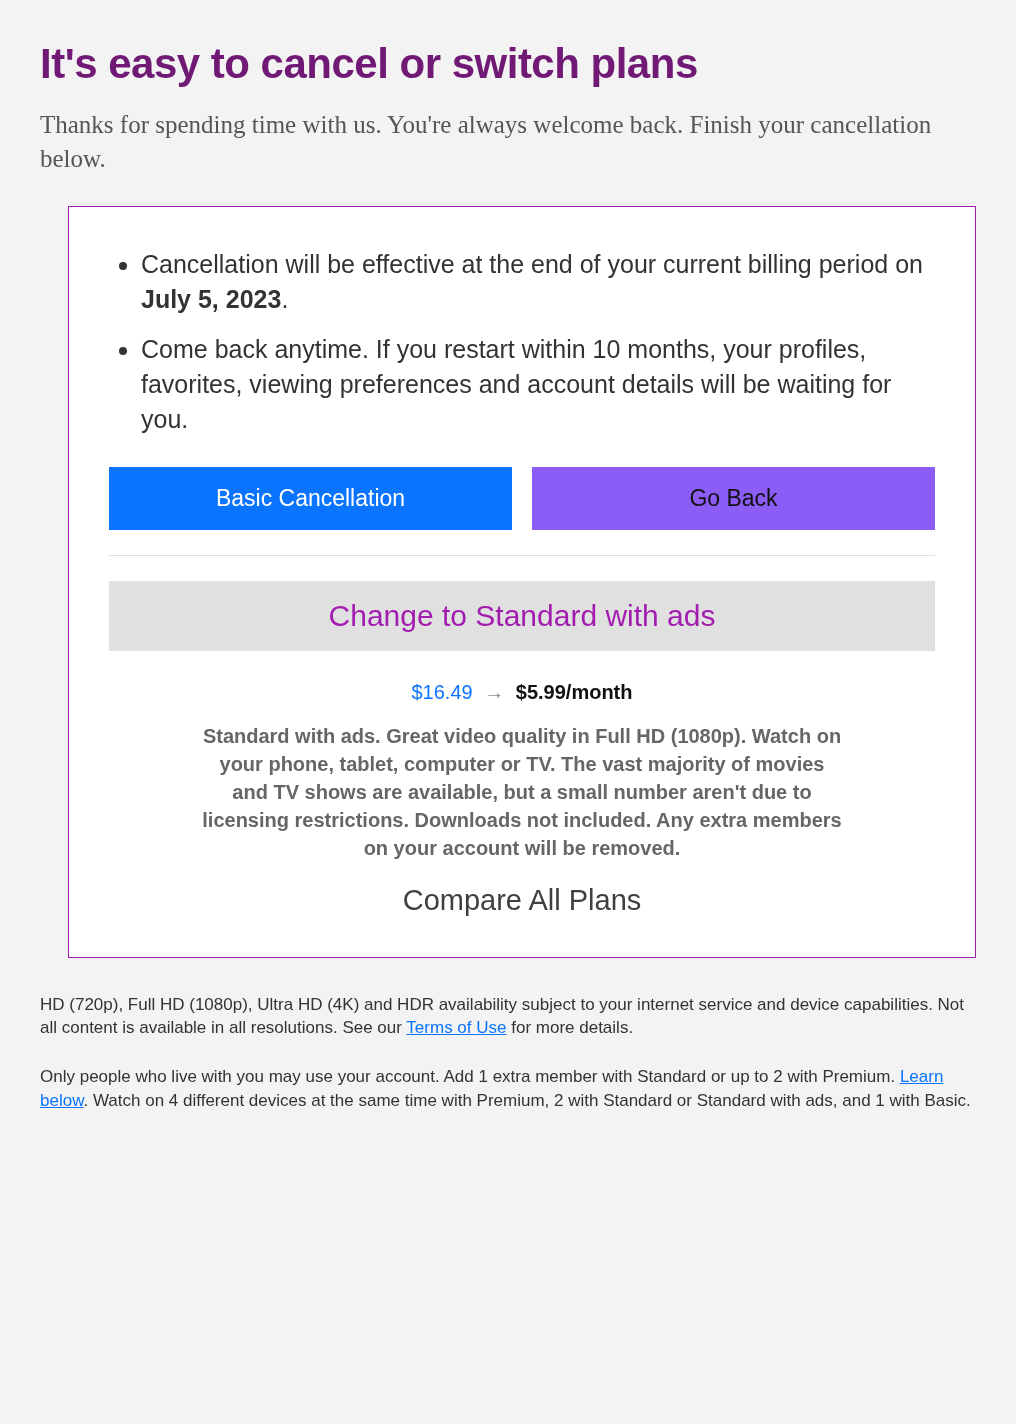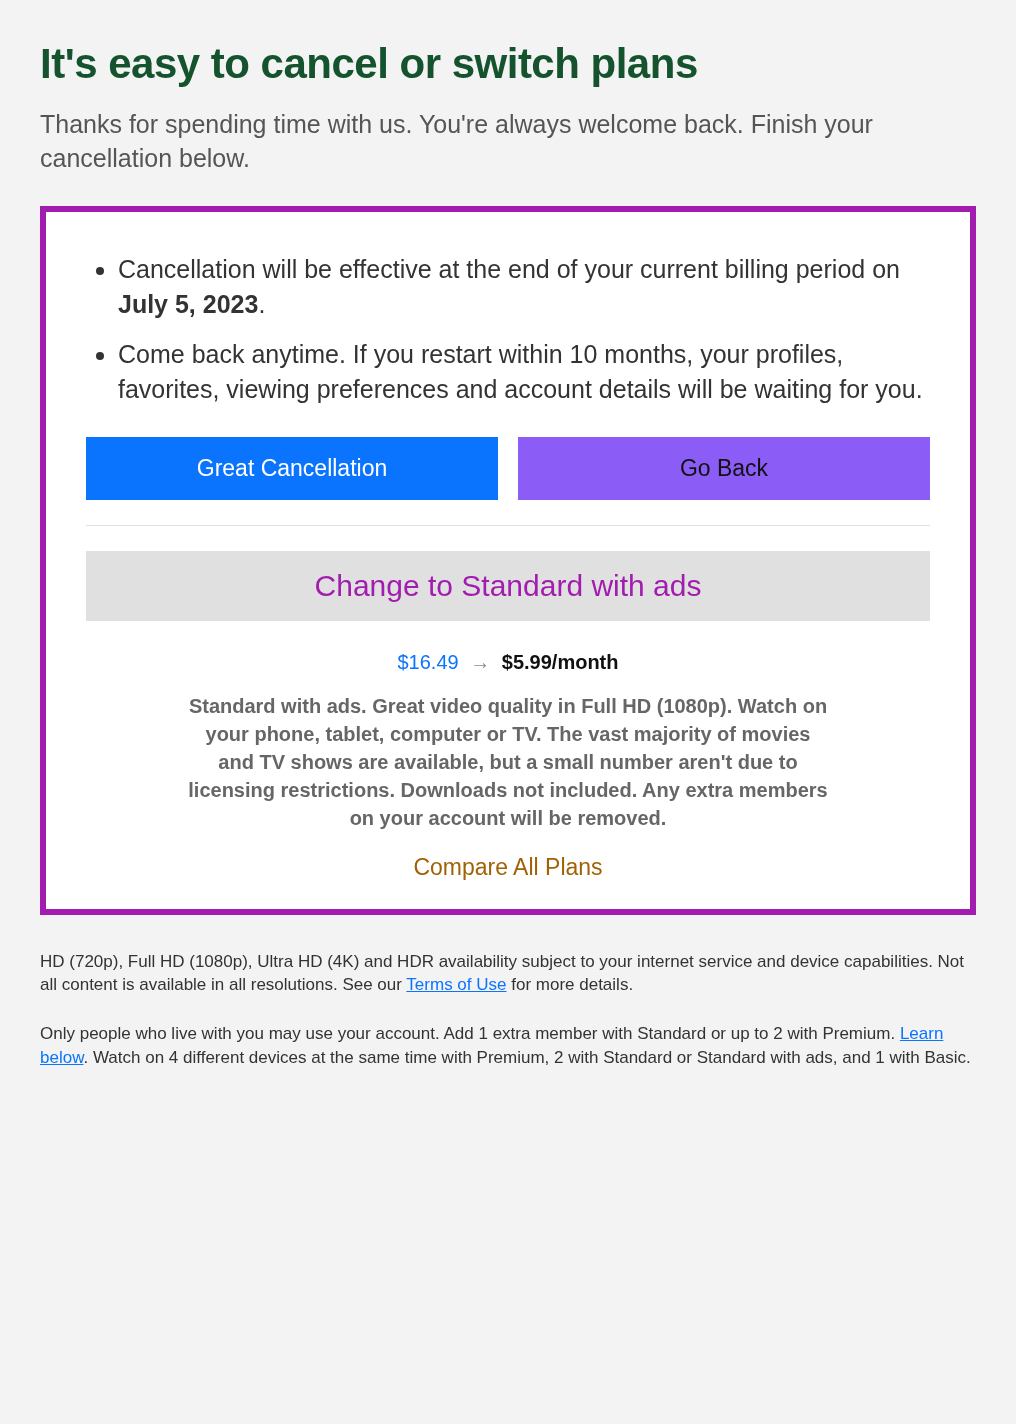--- a/index.html
+++ b/index.html
@@ -10,34 +10,36 @@
     body {
       font-family: -apple-system, BlinkMacSystemFont, "Segoe UI", Helvetica, Arial, sans-serif;
       background: #f3f3f3;
       padding: 40px;
       color: #333;
       width: 1016px;
     }
     h1 {
       font-size: 42px;
       font-weight: 700;
-      color: #14532d;
+      color: #701a75;
       margin-bottom: 20px;
       letter-spacing: -0.5px;
     }
     .subtitle {
       font-size: 25px;
       color: #555;
       margin-bottom: 30px;
       line-height: 1.35;
+      font-family: Liberation Serif, serif;
     }
     .panel {
       background: #fff;
-      border: 6px solid #a21caf;
-      padding: 40px 40px 18px 40px;
+      border: 1px solid #a21caf;
+      padding: 40px 40px 30px 40px;
+      margin-left: 28px;
     }
     .info-list {
       padding-left: 32px;
       margin-bottom: 30px;
     }
     .info-list li {
       font-size: 25px;
       color: #333;
       line-height: 1.4;
       margin-bottom: 15px;
@@ -105,22 +107,22 @@
       font-size: 20px;
       color: #666;
       line-height: 1.4;
       max-width: 640px;
       margin: 0 auto 22px auto;
       font-weight: bold;
     }
     .compare-link {
       display: block;
       text-align: center;
-      font-size: 23px;
-      color: #a16207;
+      font-size: 29px;
+      color: #404040;
       text-decoration: none;
       cursor: pointer;
       margin-bottom: 10px;
     }
     .footnote {
       font-size: 17px;
       color: #333;
       line-height: 1.4;
       margin-top: 35px;
     }
@@ -141,21 +143,21 @@
 
 <div class="panel">
   <ul class="info-list">
     <li>
       <span>Cancellation will be effective at the end of your current billing period on </span><strong>July 5, 2023</strong><span>.</span>
     </li>
     <li>Come back anytime. If you restart within 10 months, your profiles, favorites, viewing preferences and account details will be waiting for you.</li>
   </ul>
 
   <div class="button-row">
-    <button class="btn btn-primary">Great Cancellation</button>
+    <button class="btn btn-primary">Basic Cancellation</button>
     <button class="btn btn-secondary">Go Back</button>
   </div>
 
   <hr class="divider">
 
   <button class="btn-full">Change to Standard with ads</button>
 
   <div class="price-line">
     <span class="old-price">$16.49</span>
     <span class="arrow">→</span>

